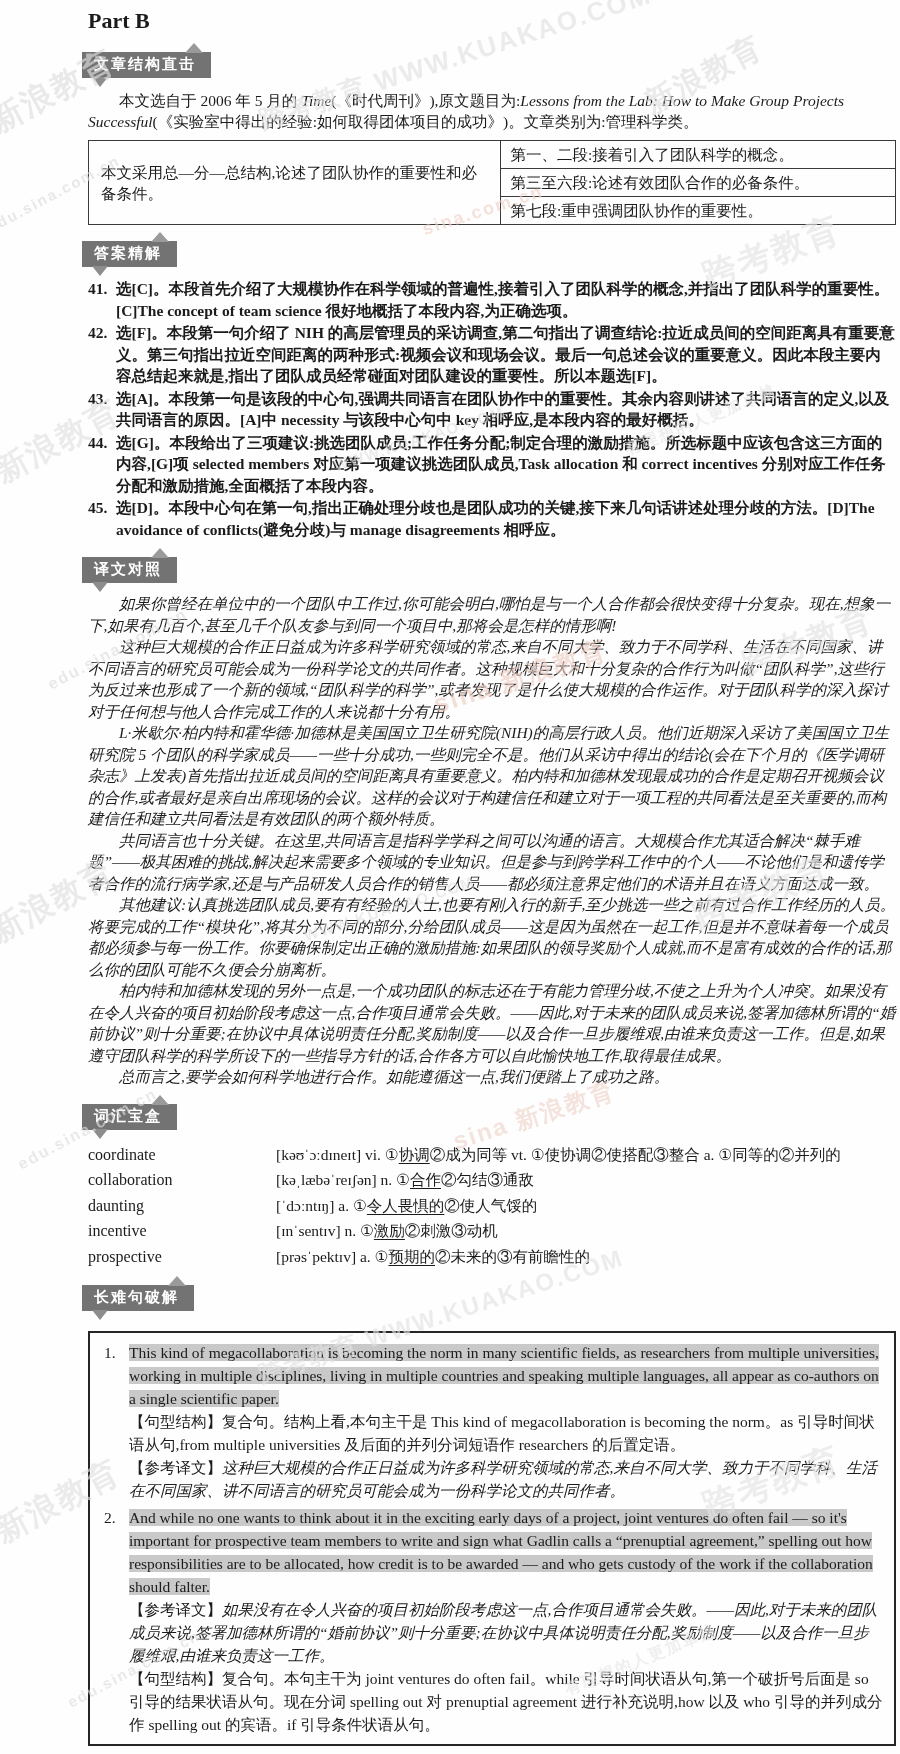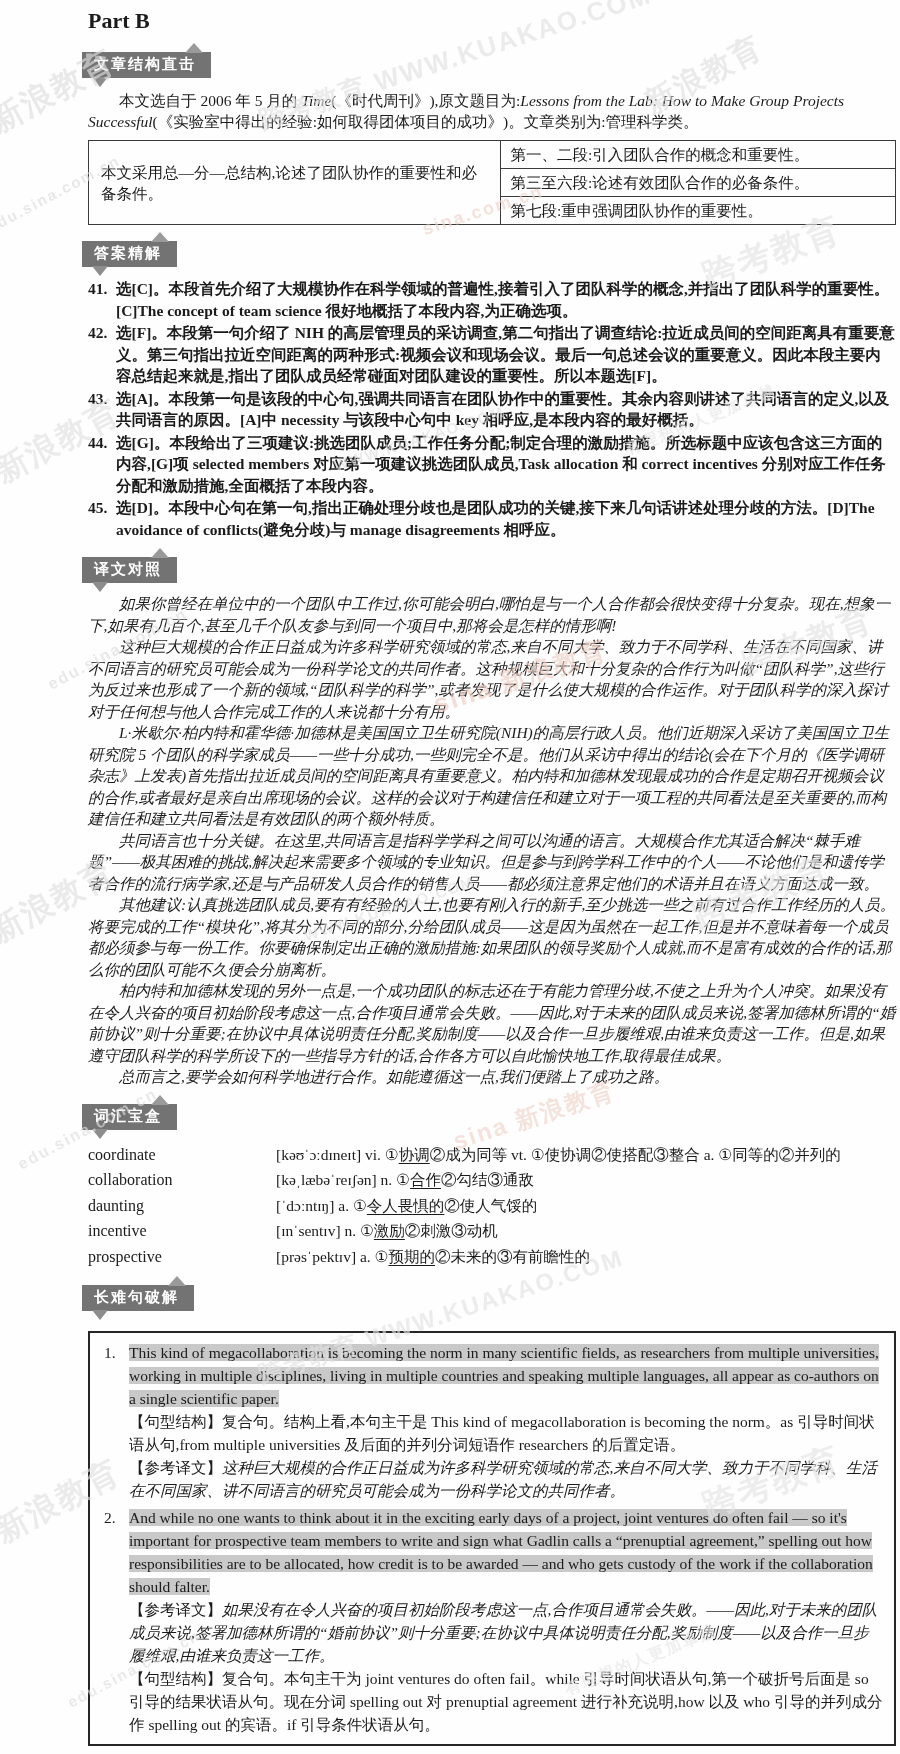--- a/index.html
+++ b/index.html
@@ -75,21 +75,21 @@
   <div class="part-title">Part B</div>
 
   <div class="badge"><span>文章结构直击</span></div>
 
   <p class="intro"><span>本文选自于 2006 年 5 月的 </span><i>Time</i><span>(《时代周刊》),原文题目为:</span><i>Lessons from the Lab: How to Make Group Projects Successful</i><span>(《实验室中得出的经验:如何取得团体项目的成功》)。文章类别为:管理科学类。</span></p>
 
   <table class="structure">
     <tbody>
         <tr>
       <td class="left" rowspan="3">本文采用总—分—总结构,论述了团队协作的重要性和必备条件。</td>
-      <td>第一、二段:引入团队合作的概念和重要性。</td>
+      <td>第一、二段:接着引入了团队科学的概念。</td>
     </tr>
     <tr>
           <td>第三至六段:论述有效团队合作的必备条件。</td>
         </tr>
     <tr>
           <td>第七段:重申强调团队协作的重要性。</td>
         </tr>
   </tbody>
     </table>
 

